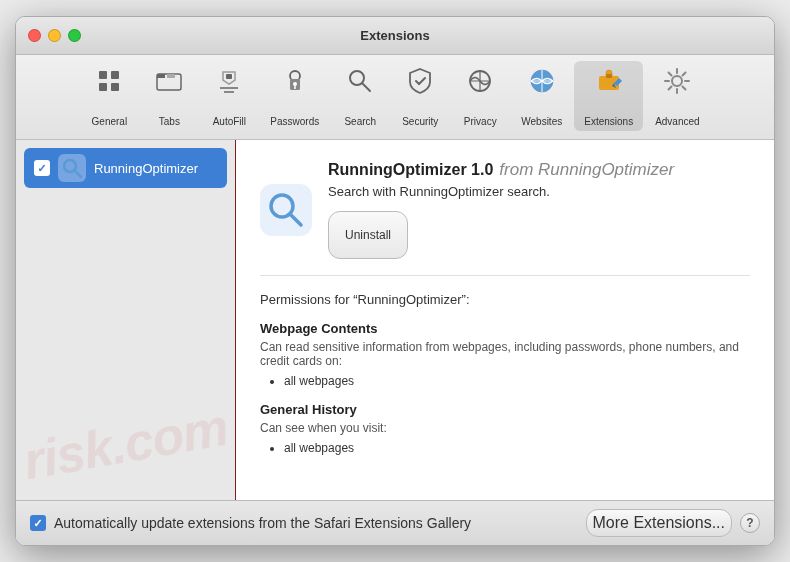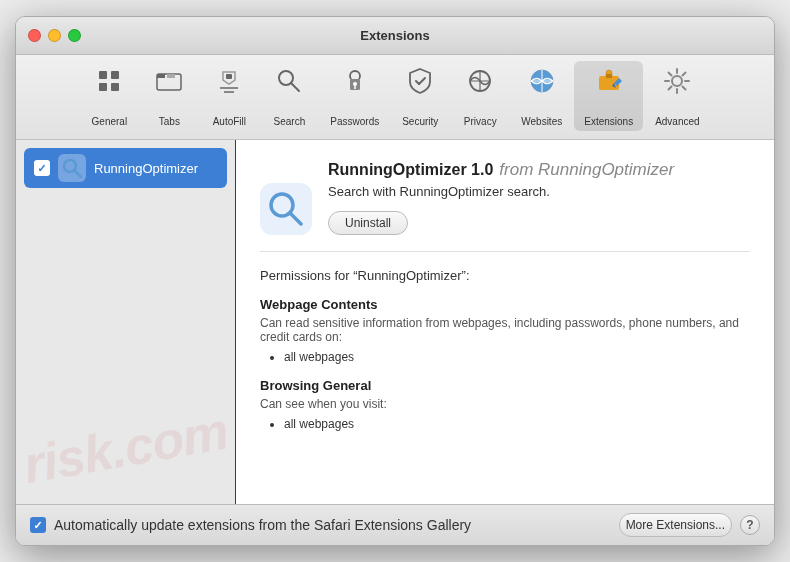--- a/index.html
+++ b/index.html
@@ -177,21 +177,21 @@
     .content {
       flex: 1;
       background: white;
       padding: 20px 24px;
       overflow-y: auto;
       position: relative;
     }
     
     .ext-header {
       display: flex;
-      align-items: flex-end;
+      align-items: center;
       gap: 16px;
       margin-bottom: 16px;
       padding-bottom: 16px;
       border-bottom: 1px solid #e0e0e0;
     }
     .ext-icon {
       width: 52px;
       height: 52px;
       background: #e8f0fb;
       border-radius: 12px;
@@ -217,21 +217,21 @@
       font-size: 17px;
       color: #888;
       font-style: italic;
     }
     .ext-desc {
       font-size: 13px;
       color: #333;
       margin-bottom: 12px;
     }
     .uninstall-btn {
-      padding: 4px 16px;
+      padding: 16px 16px;
       background: linear-gradient(to bottom, #f9f9f9, #e8e8e8);
       border: 1px solid #bbb;
       border-radius: 12px;
       font-size: 12px;
       cursor: pointer;
       color: #333;
     }
     
     .permissions-title {
       font-size: 13px;
@@ -298,21 +298,21 @@
     .footer-right {
       display: flex;
       align-items: center;
       gap: 8px;
     }
     .more-btn {
       padding: 4px 6px;
       background: linear-gradient(to bottom, #f9f9f9, #e0e0e0);
       border: 1px solid #bbb;
       border-radius: 12px;
-      font-size: 12px;
+      font-size: 16px;
       cursor: pointer;
       color: #333;
     }
     .help-btn {
       width: 20px;
       height: 20px;
       border-radius: 50%;
       border: 1px solid #aaa;
       background: linear-gradient(to bottom, #f5f5f5, #e0e0e0);
       display: flex;
@@ -375,37 +375,37 @@
           <line x1="6" y1="22" x2="24" y2="22" stroke="#666" stroke-width="1.5"></line>
           <line x1="10" y1="26" x2="20" y2="26" stroke="#666" stroke-width="1.5"></line>
         </svg>
       </div>
       <span class="toolbar-label">AutoFill</span>
     </div>
 
     <div class="toolbar-item">
       <div class="toolbar-icon">
         <svg class="toolbar-svg" viewBox="0 0 30 30" fill="none">
-          <circle cx="12" cy="12" r="7" fill="none" stroke="#666" stroke-width="2"></circle>
-          <line x1="17" y1="17" x2="25" y2="25" stroke="#666" stroke-width="2" stroke-linecap="round"></line>
-        </svg>
-      </div>
-      <span class="toolbar-label">Search</span>
-    </div>
-
-    <div class="toolbar-item">
-      <div class="toolbar-icon">
-        <svg class="toolbar-svg" viewBox="0 0 30 30" fill="none">
           <ellipse cx="15" cy="10" rx="5" ry="5" fill="none" stroke="#666" stroke-width="1.8"></ellipse>
           <rect x="10" y="13" width="10" height="11" rx="1.5" fill="#888"></rect>
           <circle cx="15" cy="18" r="2" fill="#fff"></circle>
           <line x1="15" y1="20" x2="15" y2="23" stroke="#fff" stroke-width="1.5"></line>
         </svg>
       </div>
       <span class="toolbar-label">Passwords</span>
+    </div>
+
+    <div class="toolbar-item">
+      <div class="toolbar-icon">
+        <svg class="toolbar-svg" viewBox="0 0 30 30" fill="none">
+          <circle cx="12" cy="12" r="7" fill="none" stroke="#666" stroke-width="2"></circle>
+          <line x1="17" y1="17" x2="25" y2="25" stroke="#666" stroke-width="2" stroke-linecap="round"></line>
+        </svg>
+      </div>
+      <span class="toolbar-label">Search</span>
     </div>
 
     <div class="toolbar-item">
       <div class="toolbar-icon">
         <svg class="toolbar-svg" viewBox="0 0 30 30" fill="none">
           <path d="M15 3 L25 7 L25 16 C25 21 20 25 15 27 C10 25 5 21 5 16 L5 7 Z" fill="none" stroke="#666" stroke-width="1.8"></path>
           <line x1="11" y1="15" x2="14" y2="18" stroke="#666" stroke-width="2" stroke-linecap="round"></line>
           <line x1="14" y1="18" x2="20" y2="12" stroke="#666" stroke-width="2" stroke-linecap="round"></line>
         </svg>
       </div>
@@ -501,21 +501,21 @@
 
       <div class="permission-section">
         <div class="permission-heading">Webpage Contents</div>
         <div class="permission-desc">Can read sensitive information from webpages, including passwords, phone numbers, and credit cards on:</div>
         <ul class="permission-list">
           <li>all webpages</li>
         </ul>
       </div>
 
       <div class="permission-section">
-        <div class="permission-heading">Browsing General</div>
+        <div class="permission-heading">General History</div>
         <div class="permission-desc">Can see when you visit:</div>
         <ul class="permission-list">
           <li>all webpages</li>
         </ul>
       </div>
     </div>
   </div>
 
   <div class="footer">
     <div class="footer-left">

